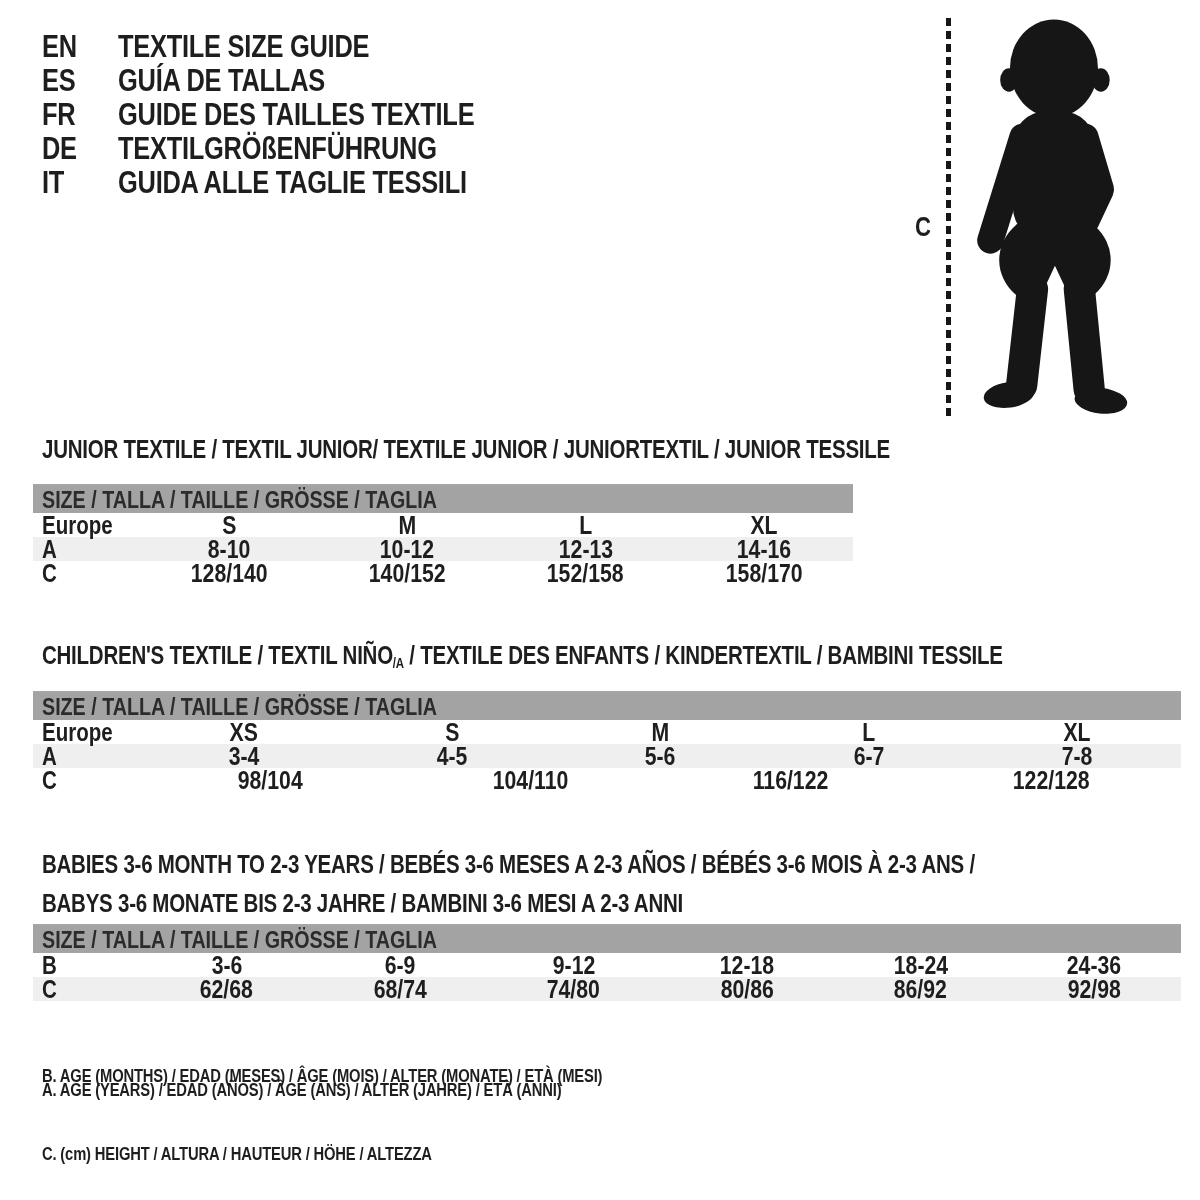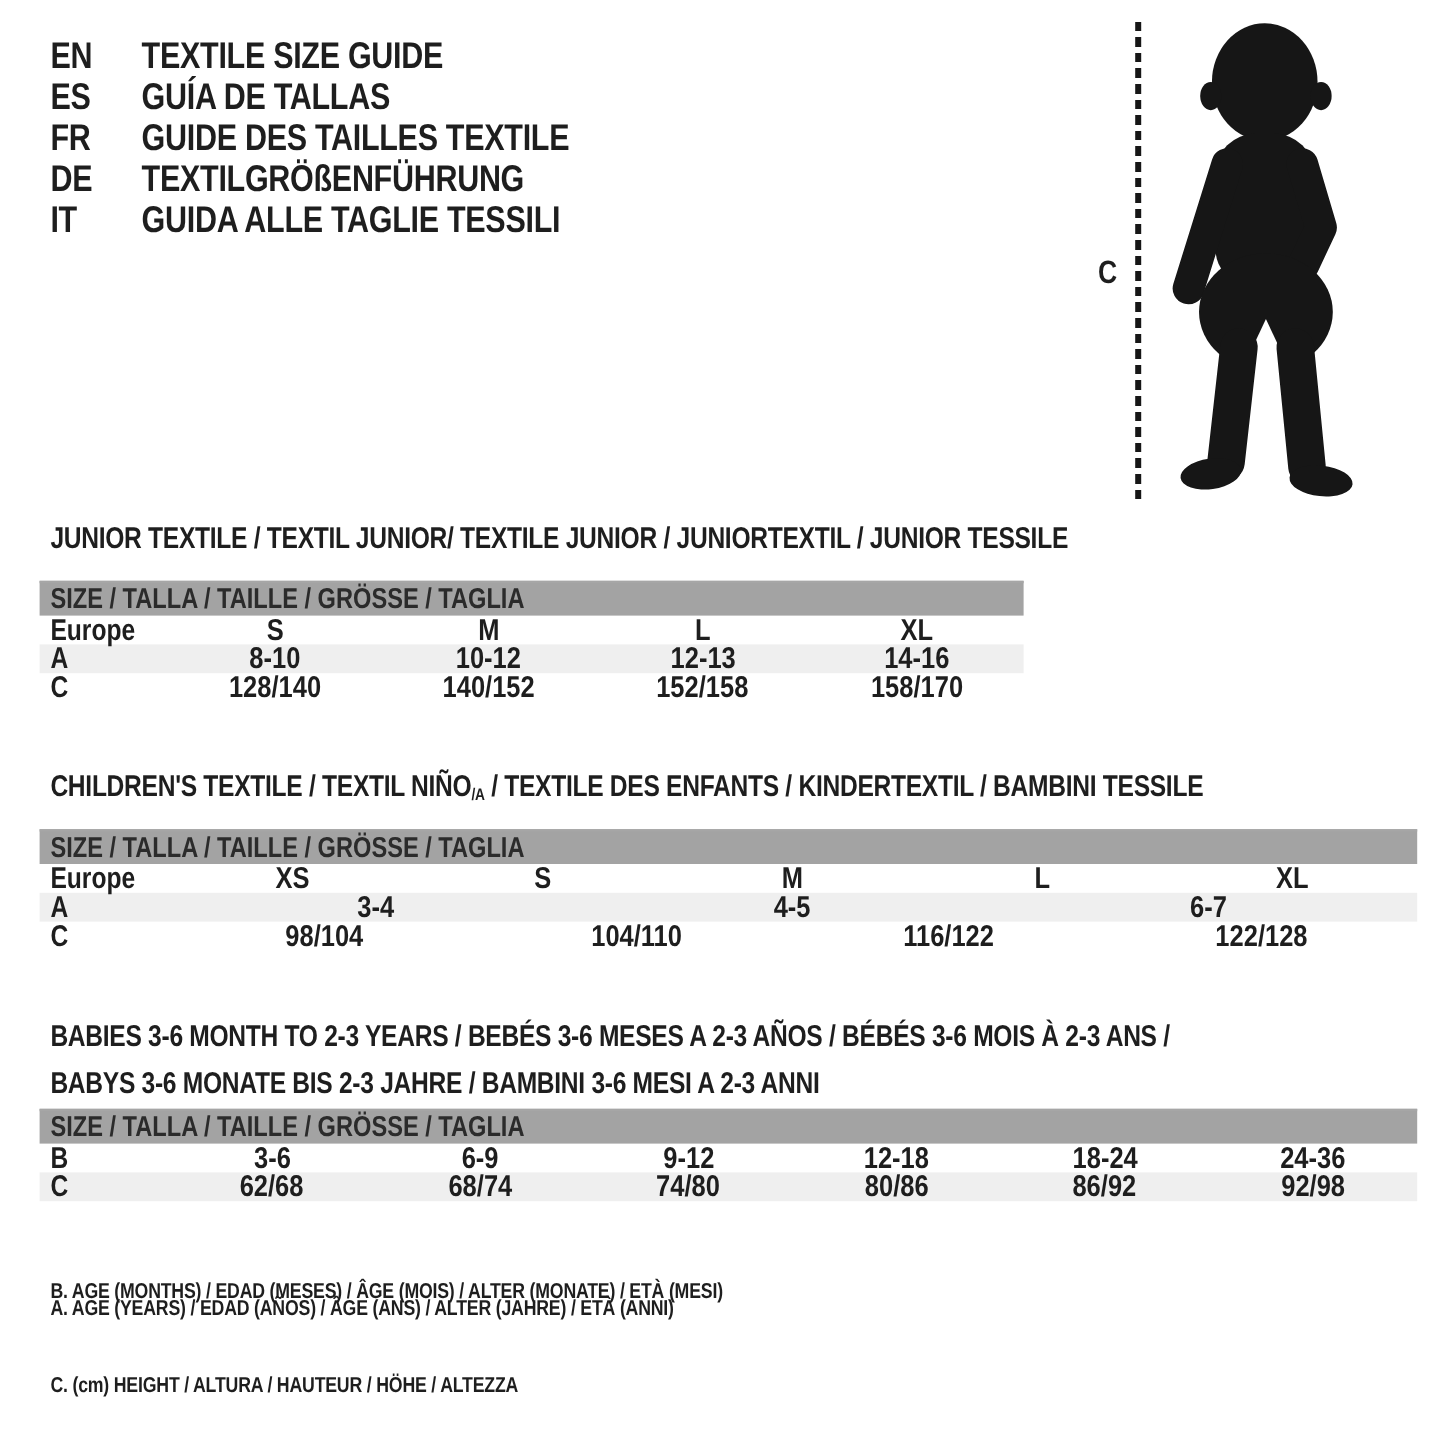--- a/index.html
+++ b/index.html
@@ -123,21 +123,23 @@
     <div class="cv"><span class="txc">XS</span></div>
     <div class="cv"><span class="txc">S</span></div>
     <div class="cv"><span class="txc">M</span></div>
     <div class="cv"><span class="txc">L</span></div>
     <div class="cv"><span class="txc">XL</span></div>
   </div>
   <div class="trow alt">
     <div class="cl"><span class="tx">A</span></div>
     <div class="cv"><span class="txc">3-4</span></div>
     <div class="cv"><span class="txc">4-5</span></div>
+    <div class="cv"><span class="txc">5-6</span></div>
     <div class="cv"><span class="txc">6-7</span></div>
+    <div class="cv"><span class="txc">7-8</span></div>
   </div>
   <div class="trow">
     <div class="cl"><span class="tx">C</span></div>
     <div class="cv"><span class="txc">98/104</span></div>
     <div class="cv"><span class="txc">104/110</span></div>
     <div class="cv"><span class="txc">116/122</span></div>
     <div class="cv"><span class="txc">122/128</span></div>
   </div>
 </div>
 

